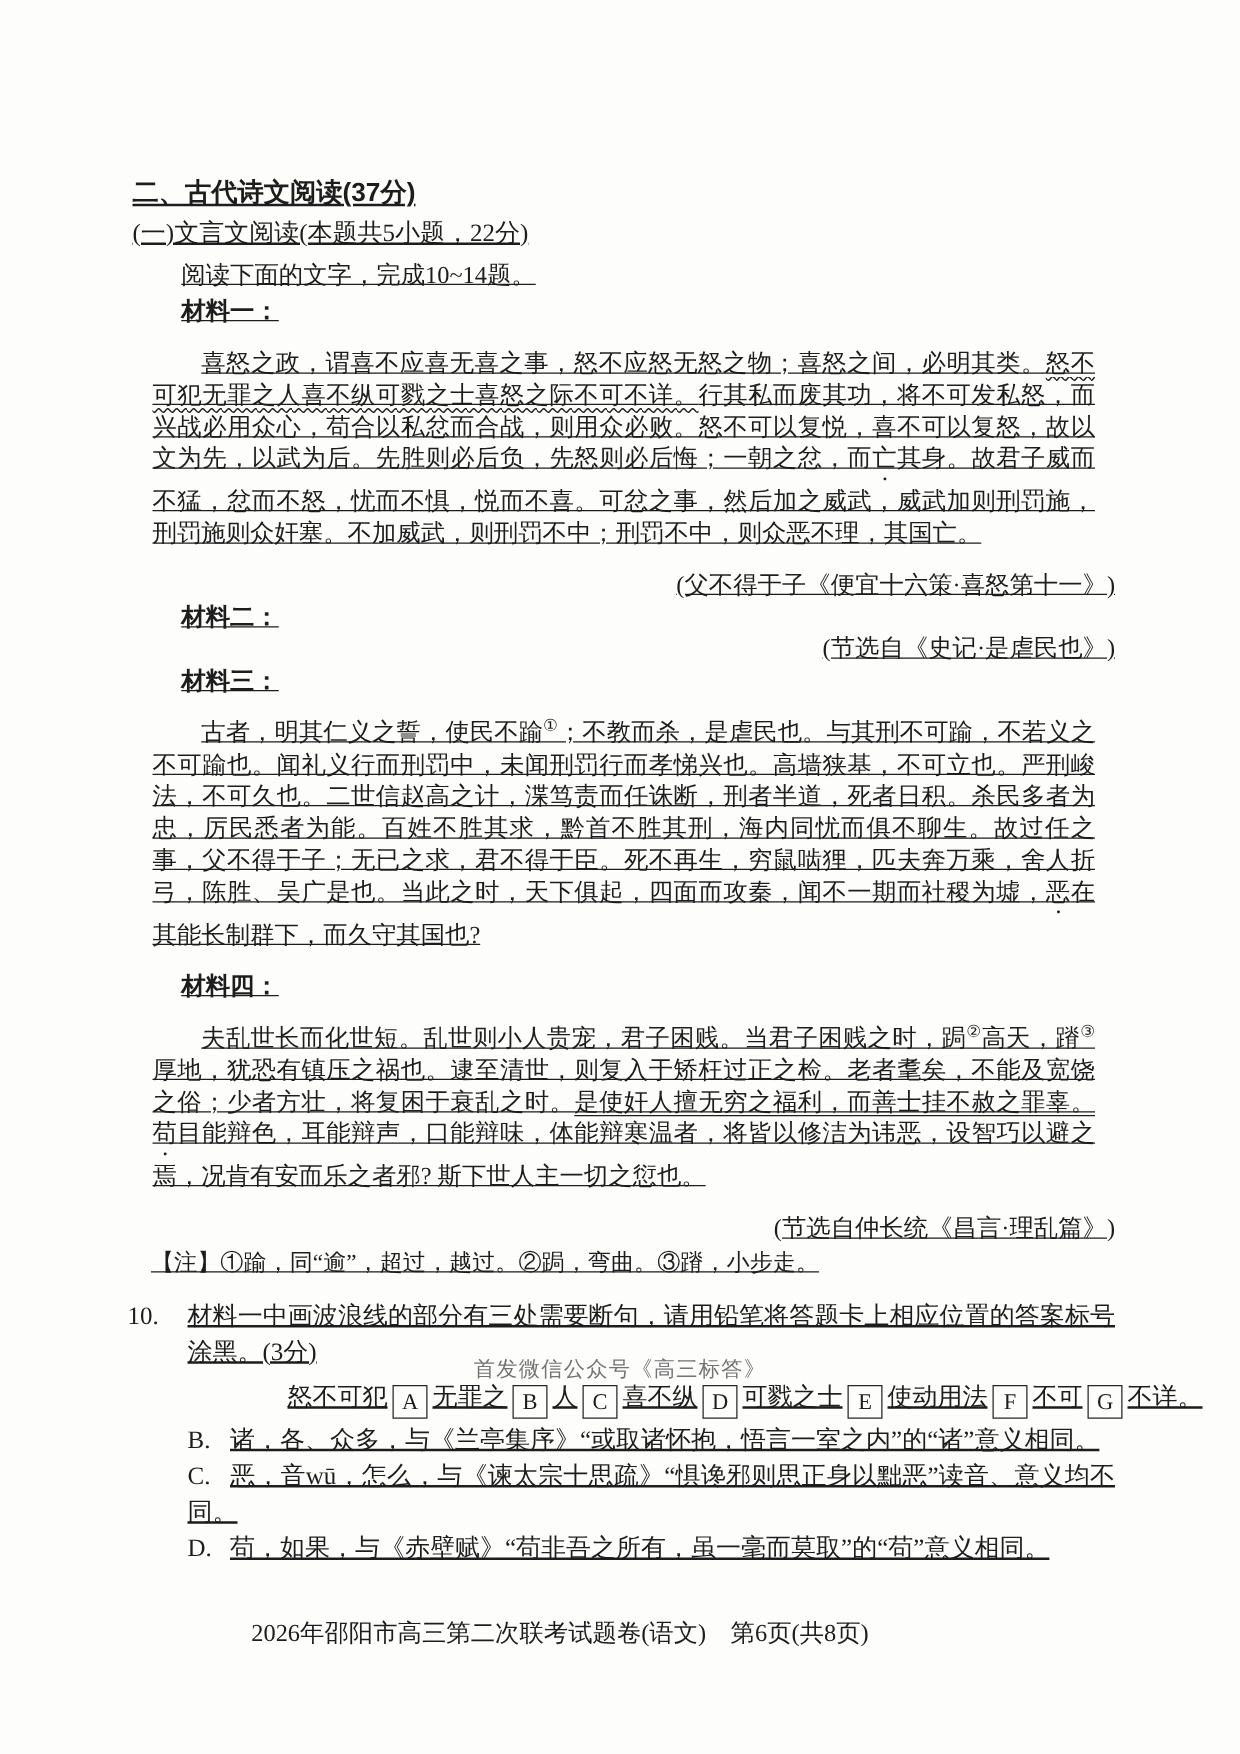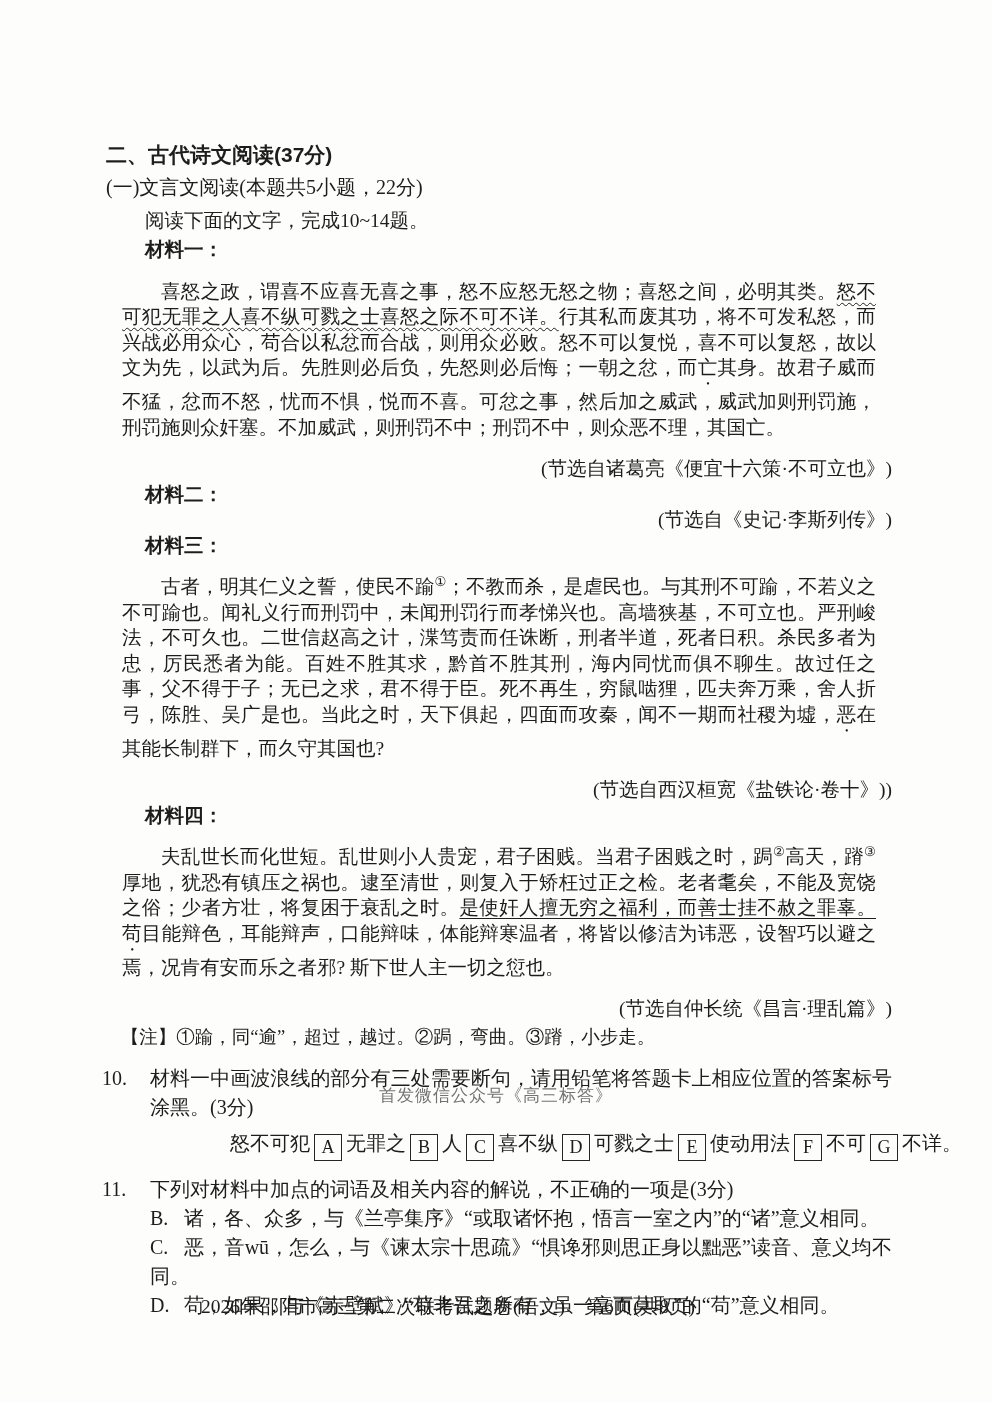--- a/index.html
+++ b/index.html
@@ -9,20 +9,21 @@
     position:relative;
     overflow:hidden;
     font-family:"Liberation Serif","DejaVu Serif",serif;
     color:#1d1d1d;
   }
   .page{
     position:relative;
     padding:138px 100px 0 106px;
     font-size:19.5px;
     line-height:25.5px;
+    text-decoration:underline;
   }
   .hline{line-height:33px;}
   .section-title{font-weight:700;font-size:21px;font-family:"Liberation Sans","DejaVu Sans",sans-serif;}
   .subsection-title{font-size:20px;}
   .indent2{text-indent:2em;}
   .mat-label{font-weight:700;text-indent:2em;font-family:"Liberation Sans","DejaVu Sans",sans-serif;font-size:19.5px;}
   p.mat-body{margin:16px;text-indent:2em;text-align:justify;}
   .attribution{text-align:right;}
   .seg-wavy{text-decoration:underline;text-decoration-style:wavy;text-decoration-thickness:1px;text-underline-offset:4px;}
   .seg-underline{text-decoration:underline;text-decoration-thickness:1px;text-underline-offset:4px;}
@@ -59,50 +60,45 @@
 
 <div class="page">
   <div class="hline section-title">二、古代诗文阅读(37分)</div>
   <div class="hline subsection-title">(一)文言文阅读(本题共5小题，22分)</div>
   <div class="hline indent2">阅读下面的文字，完成10~14题。</div>
 
   <div id="materials">
       <div>
         <div class="mat-label">材料一：</div>
         <p class="mat-body"><span class="seg-normal">喜怒之政，谓喜不应喜无喜之事，怒不应怒无怒之物；喜怒之间，必明其类。</span><span class="seg-wavy">怒不可犯无罪之人喜不纵可戮之士喜怒之际不可不详。</span><span class="seg-normal">行其私而废其功，将不可发私怒，而兴战必用众心，苟合以私忿而合战，则用众必败。怒不可以复悦，喜不可以复怒，故以文为先，以武为后。先胜则必后负，先怒则必后悔；一朝之忿，而</span><span class="seg-dot">亡</span><span class="seg-normal">其身。故君子威而不猛，忿而不怒，忧而不惧，悦而不喜。可忿之事，然后加之威武，威武加则刑罚施，刑罚施则众奸塞。不加威武，则刑罚不中；刑罚不中，则众恶不理，其国亡。</span></p>
-        <div class="attribution">(节选自诸葛亮《便宜十六策·不可立也》)</div>
+        <div class="attribution">(父不得于子《便宜十六策·喜怒第十一》)</div>
       </div>
       <div>
         <div class="mat-label">材料二：</div>
-        <div class="attribution">(节选自《史记·李斯列传》)</div>
+        <div class="attribution">(节选自《史记·是虐民也》)</div>
       </div>
       <div>
         <div class="mat-label">材料三：</div>
         <p class="mat-body"><span class="seg-normal">古者，明其仁义之誓，使民不踰</span><span class="seg-sup">①</span><span class="seg-normal">；不教而杀，是虐民也。与其刑不可踰，不若义之不可踰也。闻礼义行而刑罚中，未闻刑罚行而孝悌兴也。高墙狭基，不可立也。严刑峻法，不可久也。二世信赵高之计，渫笃责而任诛断，刑者半道，死者日积。杀民多者为忠，厉民悉者为能。百姓不胜其求，黔首不胜其刑，海内同忧而俱不聊生。故过任之事，父不得于子；无已之求，君不得于臣。死不再生，穷鼠啮狸，匹夫奔万乘，舍人折弓，陈胜、吴广是也。当此之时，天下俱起，四面而攻秦，闻不一期而社稷为墟，</span><span class="seg-dot">恶</span><span class="seg-normal">在其能长制群下，而久守其国也?</span></p>
-        <div class="attribution">(节选自西汉桓宽《盐铁论·卷十》))</div>
       </div>
       <div>
         <div class="mat-label">材料四：</div>
         <p class="mat-body"><span class="seg-normal">夫乱世长而化世短。乱世则小人贵宠，君子困贱。当君子困贱之时，跼</span><span class="seg-sup">②</span><span class="seg-normal">高天，蹐</span><span class="seg-sup">③</span><span class="seg-normal">厚地，犹恐有镇压之祸也。逮至清世，则复入于矫枉过正之检。老者耄矣，不能及宽饶之俗；少者方壮，将复困于衰乱之时。</span><span class="seg-underline">是使奸人擅无穷之福利，而善士挂不赦之罪辜。</span><span class="seg-dot">苟</span><span class="seg-normal">目能辩色，耳能辩声，口能辩味，体能辩寒温者，将皆以修洁为讳恶，设智巧以避之焉，况肯有安而乐之者邪? 斯下世人主一切之愆也。</span></p>
         <div class="attribution">(节选自仲长统《昌言·理乱篇》)</div>
       </div>
     </div>
 
   <div class="note">【注】①踰，同“逾”，超过，越过。②跼，弯曲。③蹐，小步走。</div>
 
   <div class="question">
     <span class="qnum">10.</span>
     <div class="qstem">材料一中画波浪线的部分有三处需要断句，请用铅笔将答题卡上相应位置的答案标号涂黑。(3分)</div>
     <div class="answer-strip" id="answer-strip"><span>怒不可犯</span><span class="abox">A</span><span>无罪之</span><span class="abox">B</span><span>人</span><span class="abox">C</span><span>喜不纵</span><span class="abox">D</span><span>可戮之士</span><span class="abox">E</span><span>使动用法</span><span class="abox">F</span><span>不可</span><span class="abox">G</span><span>不详。</span></div>
   </div>
 
-  <div class="question">
-    <span class="qnum">11.</span>
-    <div class="qstem">下列对材料中加点的词语及相关内容的解说，不正确的一项是(3分)</div>
-  </div>
   <div class="options" id="options">
       <div class="option-row"><span class="option-label">B.</span><span>诸，各、众多，与《兰亭集序》“或取诸怀抱，悟言一室之内”的“诸”意义相同。</span></div>
       <div class="option-row"><span class="option-label">C.</span><span>恶，音wū，怎么，与《谏太宗十思疏》“惧谗邪则思正身以黜恶”读音、意义均不同。</span></div>
       <div class="option-row"><span class="option-label">D.</span><span>苟，如果，与《赤壁赋》“苟非吾之所有，虽一毫而莫取”的“苟”意义相同。</span></div>
     </div>
 </div>
 
 <div class="watermark" style="color: #737373;">首发微信公众号《高三标答》</div>
 <div class="page-footer">2026年邵阳市高三第二次联考试题卷(语文)　第6页(共8页)</div>
 

